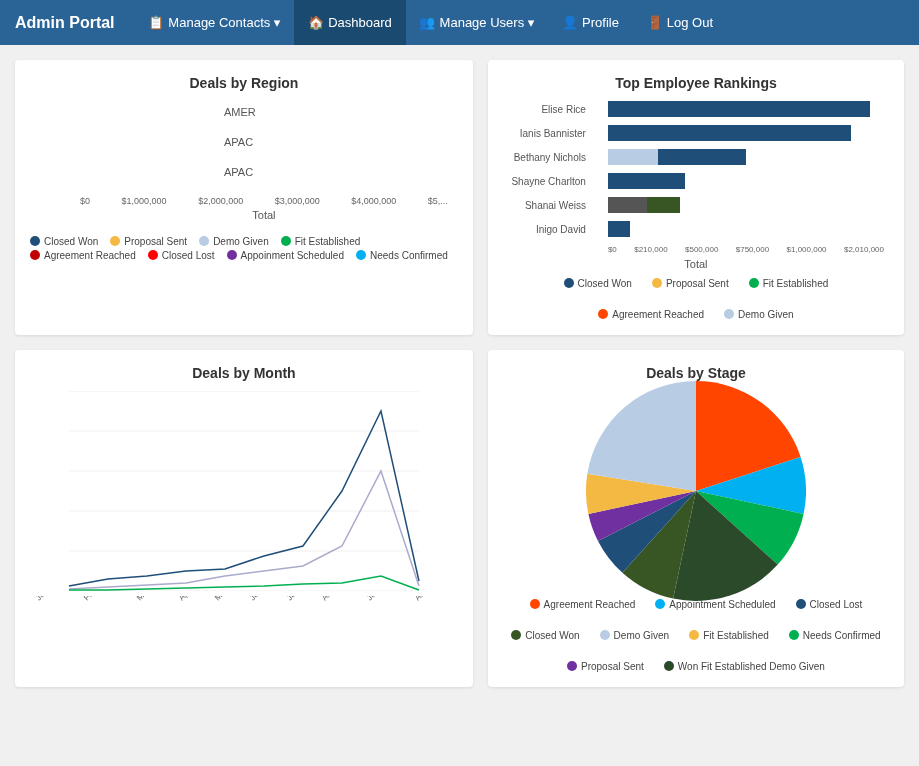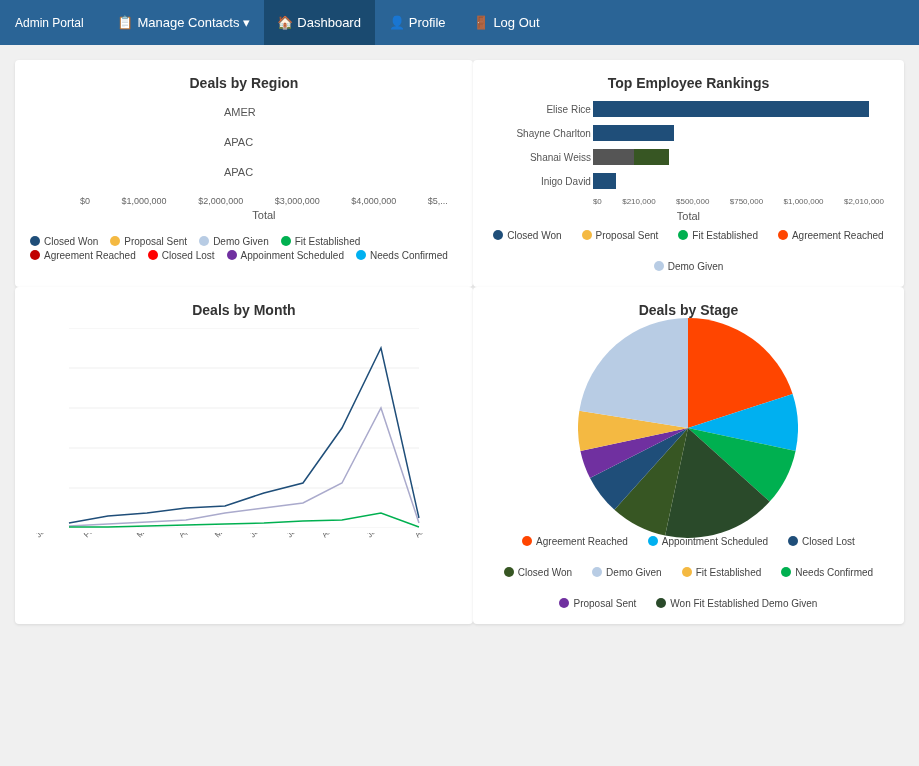--- a/index.html
+++ b/index.html
@@ -9,40 +9,40 @@
     nav {
       background: #2a6496;
       display: flex;
       align-items: center;
       height: 45px;
       padding: 0 15px;
       gap: 0;
     }
     .nav-brand {
       color: white;
-      font-weight: normal;
-      font-size: 12px;
+      font-weight: bold;
+      font-size: 16px;
       margin-right: 20px;
       white-space: nowrap;
     }
     .nav-item {
       color: white;
       padding: 0 14px;
       height: 45px;
       display: flex;
       align-items: center;
       cursor: pointer;
       font-size: 13px;
       white-space: nowrap;
       gap: 5px;
     }
     .nav-item.active { background: #1a4a70; }
 
     
-    .main { padding: 15px; display: grid; grid-template-columns: 1fr 1fr; }
+    .main { padding: 15px; display: grid; grid-template-columns: 1fr 1fr; gap: 15px; }
 
     .card {
       background: white;
       border-radius: 4px;
       padding: 15px;
       box-shadow: 0 1px 3px rgba(0,0,0,0.1);
     }
     .card-title {
       text-align: center;
       font-size: 14px;
@@ -60,36 +60,37 @@
     .x-axis { display: flex; justify-content: space-between; font-size: 9px; color: #666; margin-top: 5px; padding-left: 40px; }
     .x-axis-label { text-align: center; font-size: 11px; color: #555; margin-top: 3px; padding-left: 40px; }
 
     .legend { display: flex; flex-wrap: wrap; gap: 3px 12px; margin-top: 10px; }
     .legend-item { display: flex; gap: 4px; font-size: 10px; color: #444; }
     .legend-dot { width: 10px; height: 10px; border-radius: 50%; flex-shrink: 0; }
 
     
     .emp-chart { padding: 0 5px; }
     .emp-row { display: flex; align-items: center; margin-bottom: 8px; }
-    .emp-label { width: 100px; font-size: 10px; color: #555; text-align: right; padding-right: 2px; flex-shrink: 0; }
+    .emp-label { width: 100px; font-size: 10px; color: #555; text-align: right; padding-right: 22px; flex-shrink: 0; }
     .emp-bar-container { flex: 1; height: 16px; display: flex; }
     .emp-x-axis { display: flex; justify-content: space-between; font-size: 8px; color: #666; margin-top: 4px; padding-left: 100px; }
 
     
     .pie-wrap { display: flex; justify-content: center; align-items: center; height: 200px; }
 
     .two-col-legend { display: flex; gap: 20px; flex-wrap: wrap; justify-content: center; margin-top: 8px; }
   </style>
 </head>
 <body>
 
 <nav>
   <div class="nav-brand">Admin Portal</div>
   <div class="nav-item">📋 Manage Contacts ▾</div>
   <div class="nav-item active">🏠 Dashboard</div>
+  <div class="nav-item">👥 Manage Users ▾</div>
   <div class="nav-item">👤 Profile</div>
   <div class="nav-item">🚪 Log Out</div>
 </nav>
 
 <div class="main">
 
   <div class="card">
     <div class="card-title">Deals by Region</div>
     <div class="region-chart">
 
@@ -172,20 +173,33 @@
     </div>
   </div>
 
   <div class="card">
     <div class="card-title">Top Employee Rankings</div>
     <div class="emp-chart">
       <div class="emp-row">
         <div class="emp-label">Elise Rice</div>
         <div class="emp-bar-container">
           <div class="bar-segment" style="width:95%; background:#1f4e79;"></div>
+        </div>
+      </div>
+      <div class="emp-row">
+        <div class="emp-label">Ianis Bannister</div>
+        <div class="emp-bar-container">
+          <div class="bar-segment" style="width:88%; background:#1f4e79;"></div>
+        </div>
+      </div>
+      <div class="emp-row">
+        <div class="emp-label">Bethany Nichols</div>
+        <div class="emp-bar-container">
+          <div class="bar-segment" style="width:18%; background:#b8cce4;"></div>
+          <div class="bar-segment" style="width:32%; background:#1f4e79;"></div>
         </div>
       </div>
       <div class="emp-row">
         <div class="emp-label">Shayne Charlton</div>
         <div class="emp-bar-container">
           <div class="bar-segment" style="width:28%; background:#1f4e79;"></div>
         </div>
       </div>
       <div class="emp-row">
         <div class="emp-label">Shanai Weiss</div>

